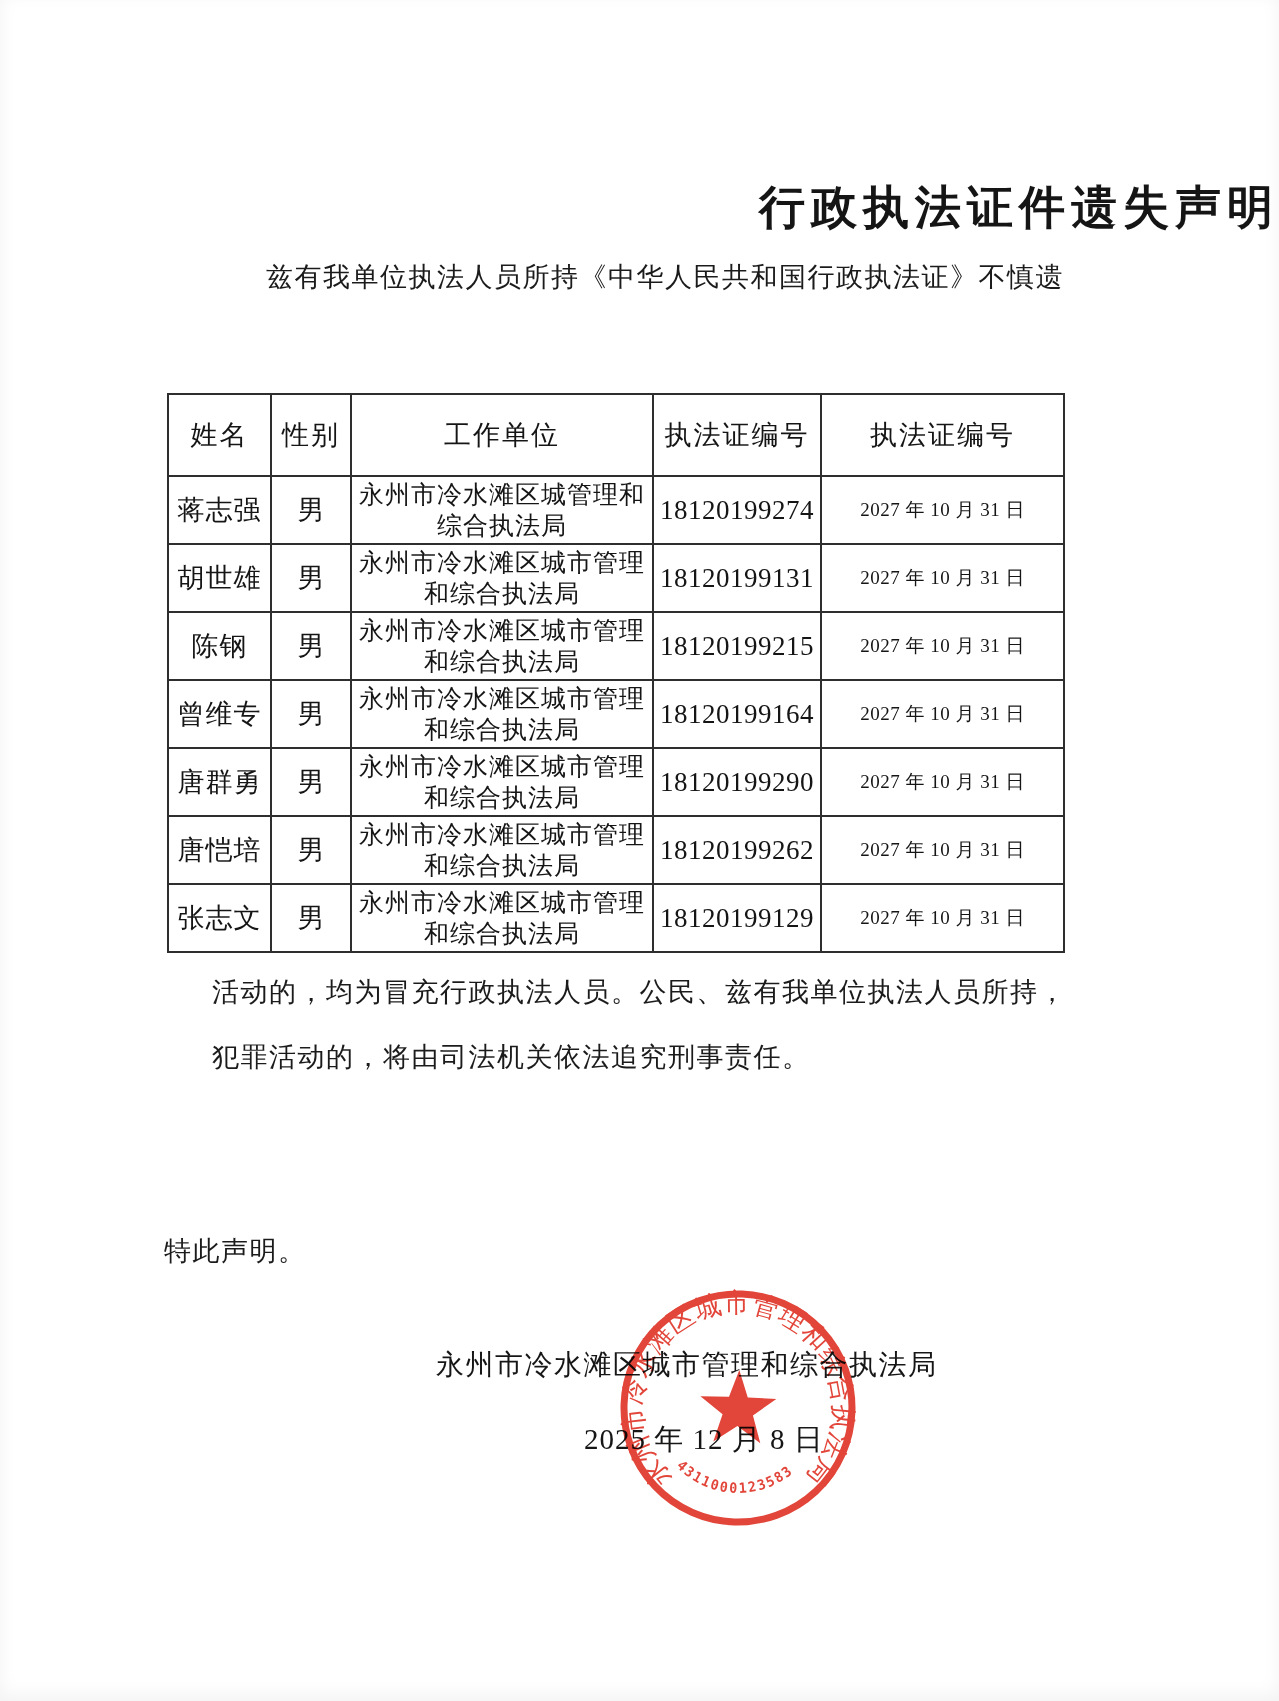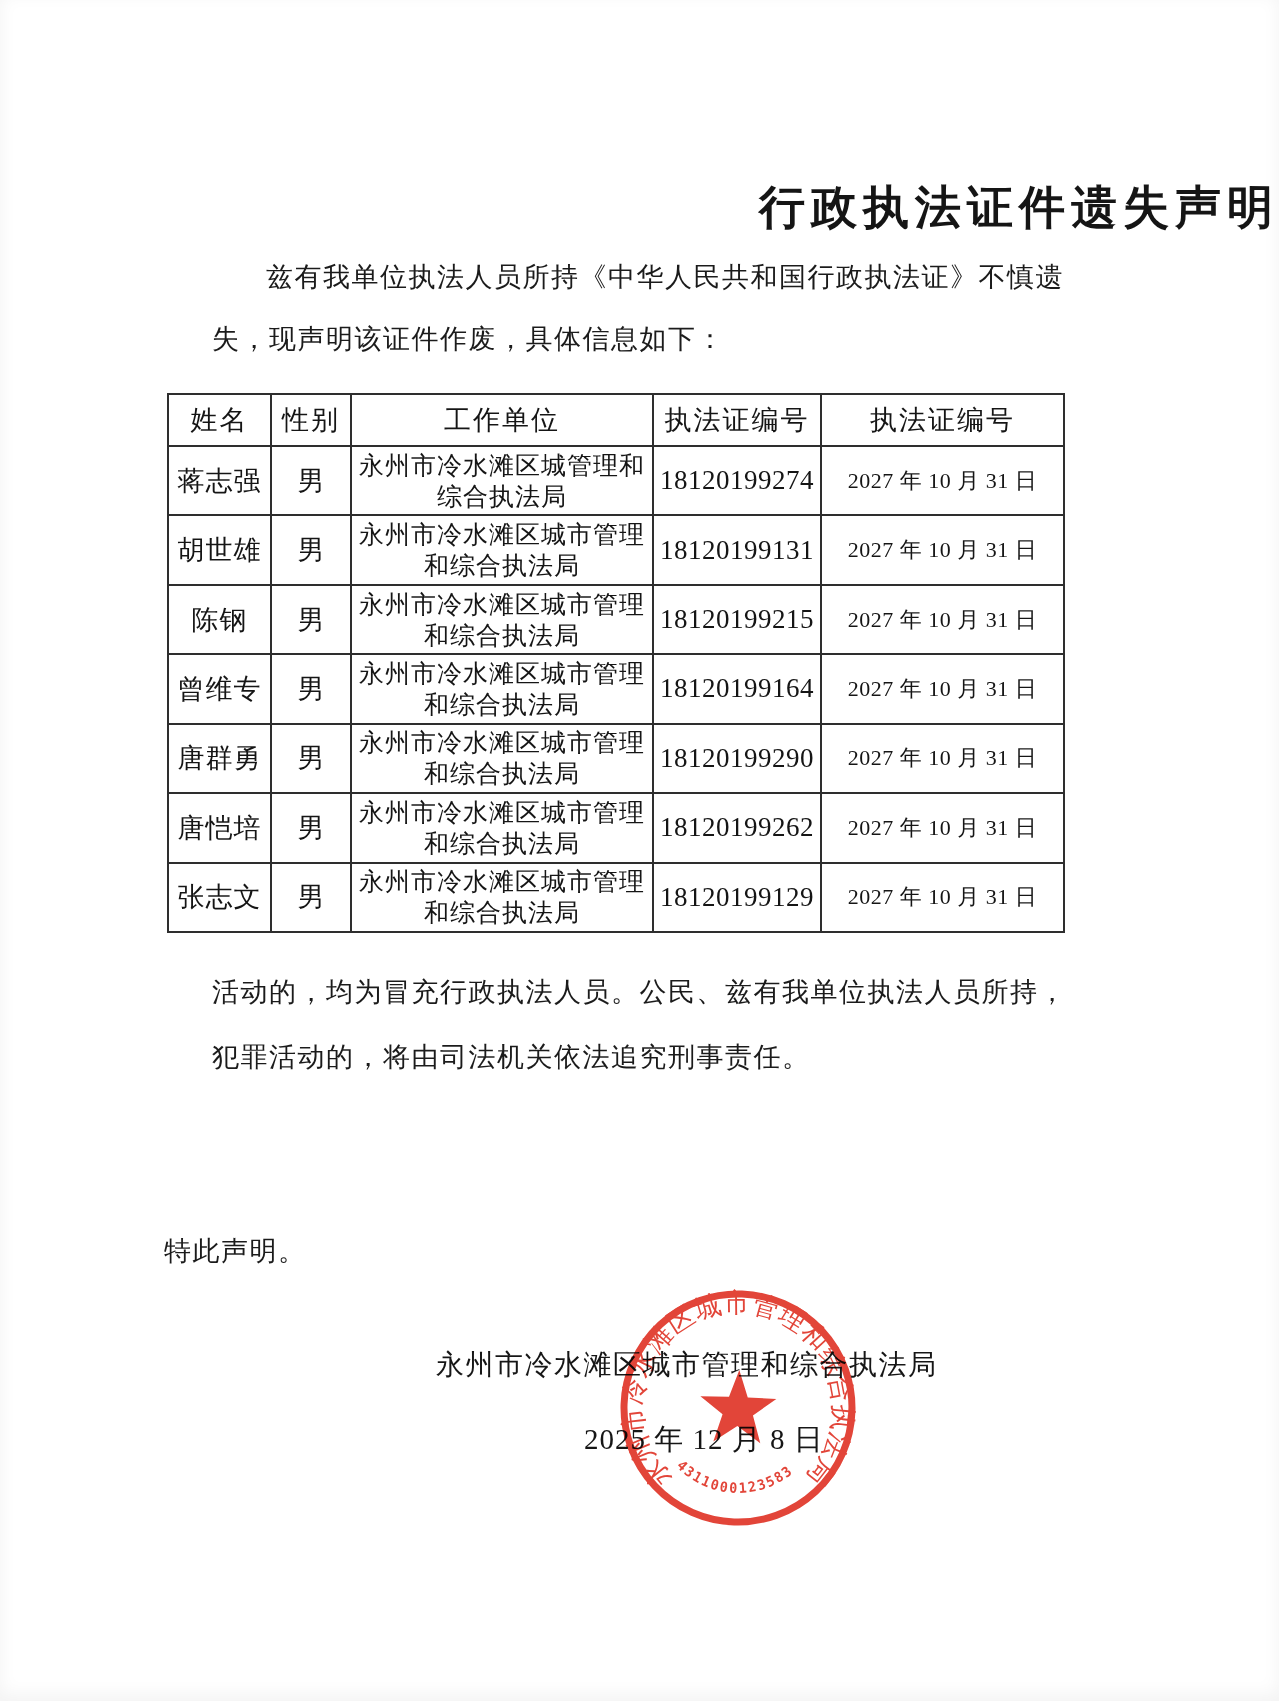--- a/index.html
+++ b/index.html
@@ -36,28 +36,28 @@
     border-collapse:collapse; table-layout:fixed;
   }
   table.cert th, table.cert td{
     border:2px solid #2e2e2e;
     text-align:center; vertical-align:middle;
     padding:0 4px;
     font-weight:normal;
     color:#151515;
     overflow:hidden;
   }
-  table.cert thead tr{ height:52px;padding-left:10px; }
+  table.cert thead tr{ height:82px;padding-left:10px; }
   table.cert tbody tr{ height:68px; }
   th{ font-size:27px; letter-spacing:2px; }
   td.col-0{ font-size:27px; letter-spacing:1px; }
   td.col-1{ font-size:27px; }
   td.col-2{ font-size:25px; line-height:31px; letter-spacing:1px; }
   td.col-3{ font-size:27px; letter-spacing:0.5px; }
-  td.col-4{ font-size:22px; letter-spacing:0.5px; }
+  td.col-4{ font-size:19px; letter-spacing:0.5px; }
 
   .closing{
     position:absolute; left:164px; top:1233px;
     font-size:27px; letter-spacing:1.5px;
   }
   .sig-org{
     position:absolute; left:436px; top:1346px;
     font-size:28px; letter-spacing:1.5px; white-space:nowrap;
     color:#161616;
   }
@@ -76,21 +76,20 @@
 </style>
 </head>
 <body>
 
 <div class="page">
 
   <h1 class="doc-title">行政执法证件遗失声明</h1>
 
   <div class="para p1">
     <div class="line indent">兹有我单位执法人员所持《中华人民共和国行政执法证》不慎遗</div>
-    <div class="line">失，现声明该证件作废，具体信息如下：</div>
   </div>
 
   <table class="cert">
     <colgroup>
       <col style="width:103px">
         <col style="width:80px">
         <col style="width:302px">
         <col style="width:168px">
         <col style="width:243px">
     </colgroup>

